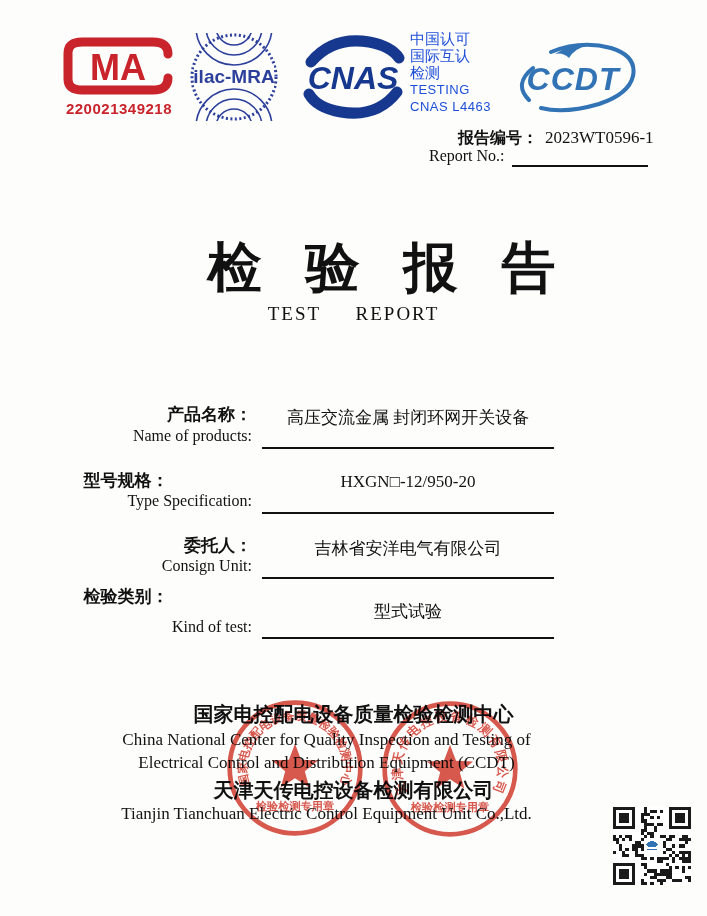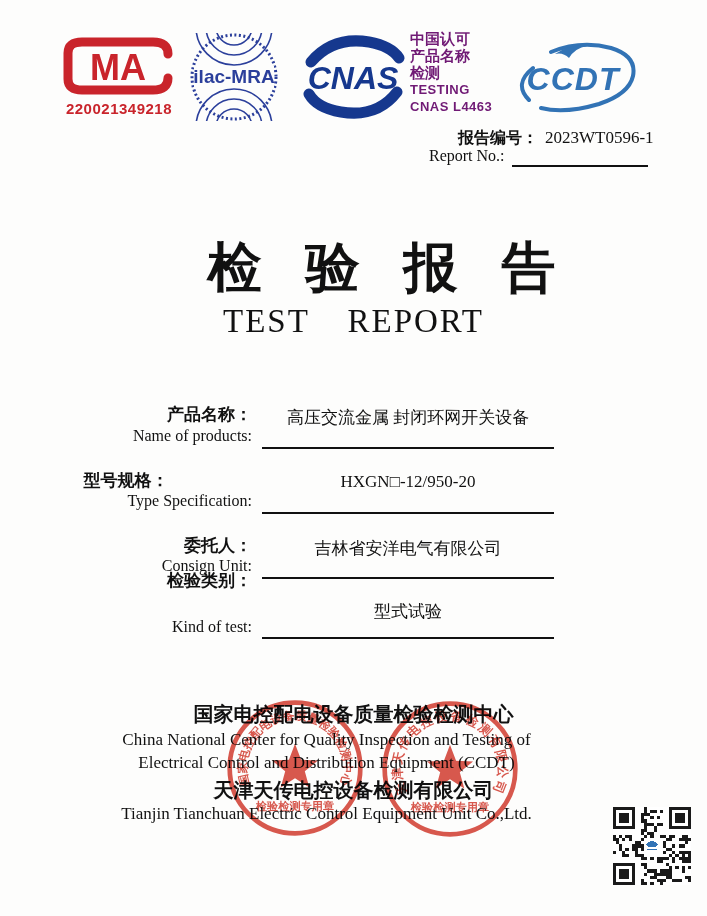--- a/index.html
+++ b/index.html
@@ -1,30 +1,30 @@
 <!DOCTYPE html>
 <html><head>
 <meta charset="utf-8">
 <style>
   html,body{margin:0;padding:0;}
   body{width:707px;height:916px;position:relative;background:#fdfdfc;overflow:hidden;
        font-family:"Liberation Sans",sans-serif;color:#111;}
   .abs{position:absolute;}
   
   .cma-num{font-weight:bold;color:#c9242b;font-size:15px;letter-spacing:.5px;text-align:center;width:118px;}
-  .cnas-block{color:#701a75;font-weight:bold;line-height:17px;font-size:15px;}
+  .cnas-block{color:#1d4ed8;font-weight:normal;line-height:17px;font-size:15px;}
   .cnas-block .en{font-size:13px;letter-spacing:.5px;}
   
   .rpt-zh{font-weight:bold;font-size:16px;}
   .rpt-val{font-family:"Liberation Serif",serif;font-size:17px;}
   .rpt-en{font-family:"Liberation Serif",serif;font-size:16px;}
   .rpt-line{border-top:2px solid #111;width:136px;}
   
   .title-zh{width:707px;text-align:center;font-size:54px;font-weight:600;letter-spacing:44px;text-indent:44px;}
-  .title-en{width:707px;text-align:center;font-family:"Liberation Serif",serif;font-size:33px;letter-spacing:2px;word-spacing:28px;}
+  .title-en{width:707px;text-align:center;font-family:"Liberation Serif",serif;font-size:19px;letter-spacing:2px;word-spacing:28px;}
   
   .f-zh{width:252px;text-align:right;font-weight:bold;font-size:17px;}
   .f-en{width:252px;text-align:right;font-family:"Liberation Serif",serif;font-size:16px;}
   .f-val{left:262px;width:292px;text-align:center;font-family:"Liberation Serif",serif;font-size:17px;}
   .f-line{left:262px;width:292px;border-top:2px solid #111;}
   
   .ft-zh{width:707px;text-align:center;font-weight:bold;font-size:20px;}
   .ft-en{width:653px;text-align:center;font-family:"Liberation Serif",serif;font-size:17px;}
   
   .stamp{mix-blend-mode:multiply;opacity:.85;}
@@ -60,21 +60,21 @@
 <div class="abs" style="left:303px;top:34px;">
   <svg width="102" height="86" viewBox="0 0 102 86">
     <path d="M 8,28 Q 30,2 66,8 Q 88,12 96,24" fill="none" stroke="#16388e" stroke-width="11" stroke-linecap="round"></path>
     <path d="M 6,60 Q 14,74 38,78 Q 74,84 94,58" fill="none" stroke="#16388e" stroke-width="11" stroke-linecap="round"></path>
     <text x="50" y="55" text-anchor="middle" font-size="32" font-weight="bold" font-style="italic" fill="#16388e" font-family="Liberation Sans, sans-serif">CNAS</text>
   </svg>
 </div>
 
 <div class="abs cnas-block" style="left:410px;top:30px;">
   <div>中国认可</div>
-  <div>产品名称</div>
+  <div>国际互认</div>
   <div>检测</div>
   <div class="en">TESTING</div>
   <div class="en">CNAS L4463</div>
 </div>
 
 <div class="abs" style="left:511px;top:38px;">
   <svg width="128" height="80" viewBox="0 0 128 80">
     <path d="M 18,62 Q 2,46 22,30 M 40,14 Q 70,2 100,10 Q 126,18 122,38 Q 118,56 88,66 Q 54,76 30,70" fill="none" stroke="#3273b5" stroke-width="4" stroke-linecap="round"></path>
     <path d="M 44,16 Q 58,6 76,8 Q 64,10 58,20 Q 52,14 44,16 Z" fill="#3273b5"></path>
     <text x="62" y="52" text-anchor="middle" font-size="32" font-weight="bold" font-style="italic" fill="#3273b5" letter-spacing="1" font-family="Liberation Sans, sans-serif">CCDT</text>
@@ -101,21 +101,21 @@
   <div class="abs f-val" style="top:472px;">HXGN□-12/950-20</div>
   <div class="abs f-line" style="top:512px;"></div>
 </div>
 <div>
   <div class="abs f-zh" style="top:534px;">委托人：</div>
   <div class="abs f-en" style="top:557px;">Consign Unit:</div>
   <div class="abs f-val" style="top:537px;">吉林省安洋电气有限公司</div>
   <div class="abs f-line" style="top:577px;"></div>
 </div>
 <div>
-  <div class="abs f-zh" style="top:569px;">检验类别：</div>
+  <div class="abs f-zh" style="top:585px;text-align:center;">检验类别：</div>
   <div class="abs f-en" style="top:618px;">Kind of test:</div>
   <div class="abs f-val" style="top:600px;">型式试验</div>
   <div class="abs f-line" style="top:637px;"></div>
 </div>
 
 <div class="abs ft-zh" style="top:701px;">国家电控配电设备质量检验检测中心</div>
 <div class="abs ft-en" style="top:730px;">China National Center for Quality Inspection and Testing of</div>
 <div class="abs ft-en" style="top:753px;">Electrical Control and Distribution Equipment (CCDT)</div>
 <div class="abs ft-zh" style="top:777px;">天津天传电控设备检测有限公司</div>
 <div class="abs ft-en" style="top:804px;">Tianjin Tianchuan Electric Control Equipment Unit Co.,Ltd.</div>

